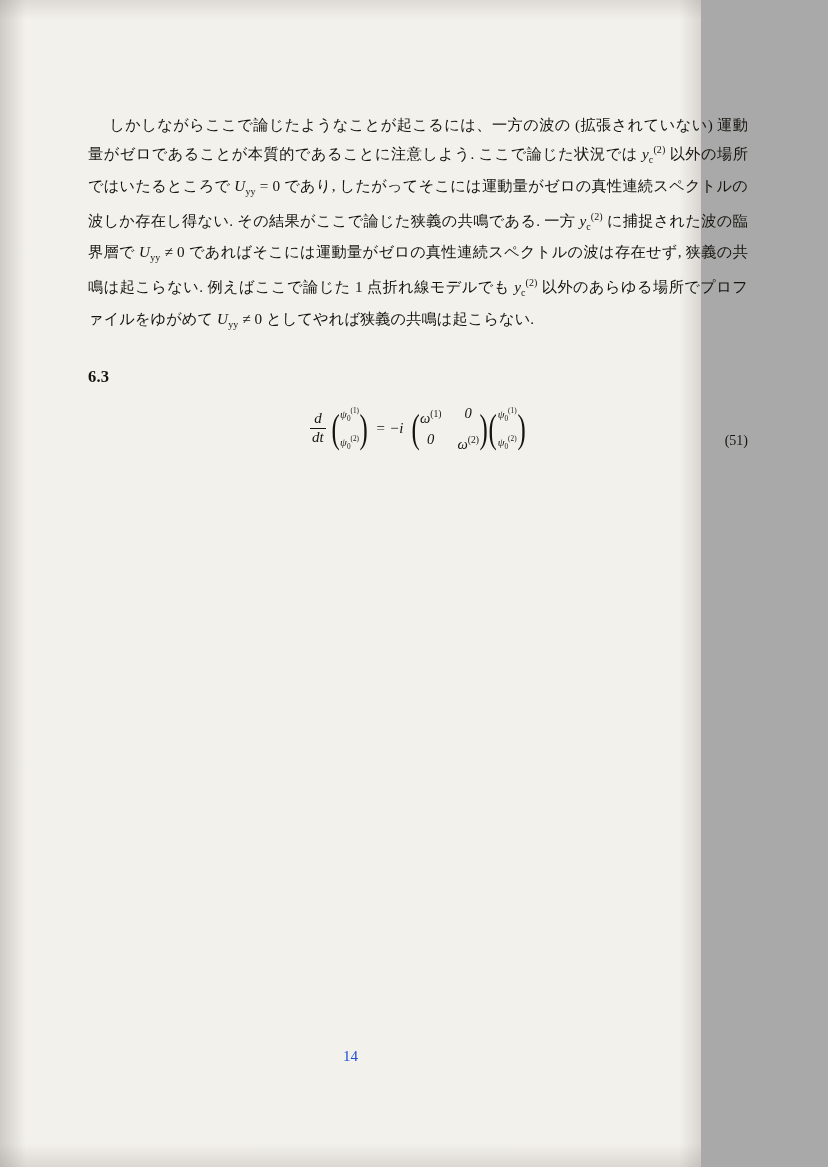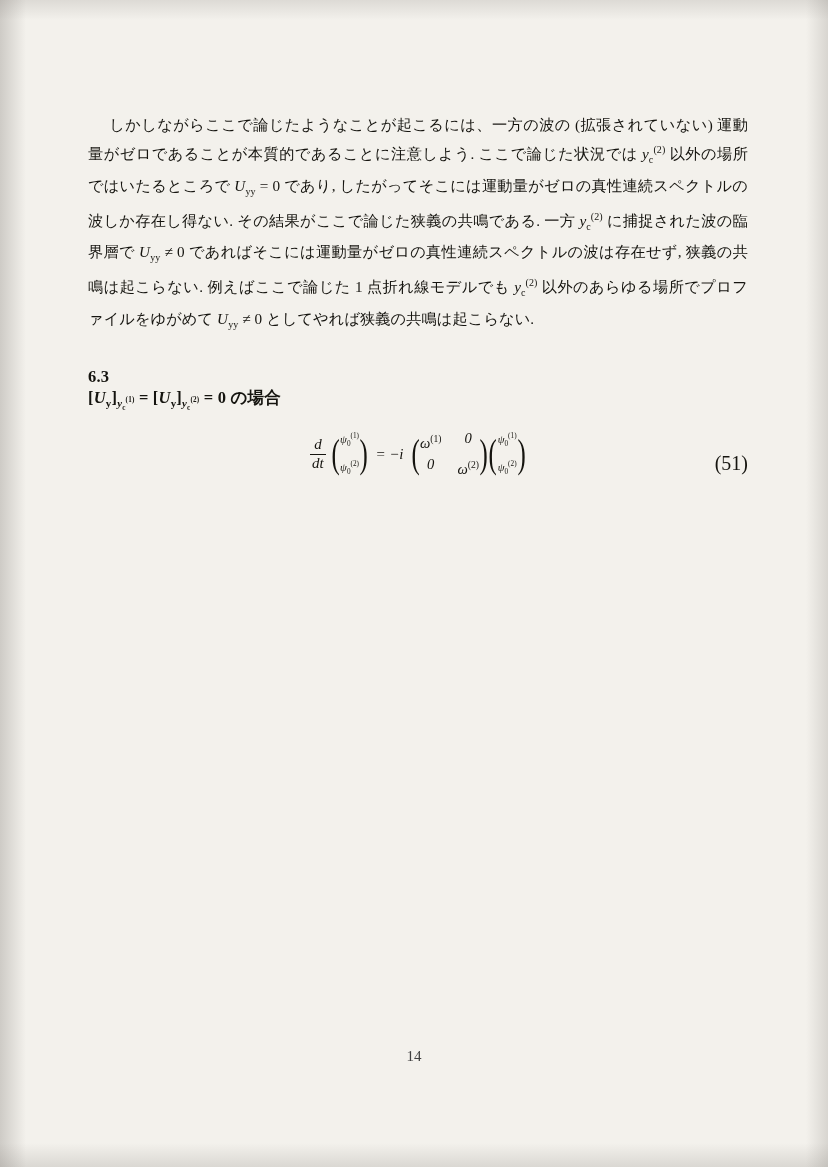--- a/index.html
+++ b/index.html
@@ -8,21 +8,21 @@
     background: #a9a9a9;
   }
   body {
     width: 828px;
     height: 1167px;
     overflow: hidden;
     font-family: "Liberation Serif", serif;
   }
   .page {
     position: relative;
-    width: 828px;
+    width: 701px;
     height: 1167px;
     background: #f3f1ec;
     box-sizing: border-box;
   }
   
   .page::before {
     content: "";
     position: absolute;
     left: 0; top: 0; right: 0; bottom: 0;
     pointer-events: none;
@@ -78,22 +78,22 @@
     left: 0; right: 0;
     top: 0;
     display: flex;
     justify-content: center;
     align-items: center;
     font-family: "Liberation Serif", serif;
   }
   .eqnum {
     position: absolute;
     right: 0;
-    top: 26px;
-    font-size: 20px;
+    top: 32px;
+    font-size: 14px;
   }
   .frac {
     display: inline-flex;
     flex-direction: column;
     align-items: center;
     vertical-align: middle;
     font-style: italic;
     font-size: 15px;
     line-height: 1.05;
     margin-right: 5px;
@@ -136,40 +136,36 @@
   sub.t { font-size: 0.66em; font-style: normal; }
   sup.t { font-size: 0.66em; font-style: normal; }
   i.v { font-style: italic; }
 
   .pagenum {
     position: absolute;
     left: 0; right: 0;
     top: 1048px;
     text-align: center;
     font-size: 15px;
-    color: #404040;
+    color: #1d4ed8;
   }
   .nowrap { white-space: nowrap; }
 </style>
 </head>
 <body>
 
 <div class="page">
   <div class="content">
 
     <p class="para indent">
       しかしながらここで論じたようなことが起こるには、一方の波の (拡張されていない) 運動量がゼロであることが本質的であることに注意しよう. ここで論じた状況では <span class="nowrap"><i class="v">y</i><sub class="t">c</sub><sup class="t">(2)</sup></span> 以外の場所ではいたるところで <span class="nowrap"><i class="v">U<sub class="t">yy</sub></i> = 0</span> であり, したがってそこには運動量がゼロの真性連続スペクトルの波しか存在し得ない. その結果がここで論じた狭義の共鳴である. 一方 <span class="nowrap"><i class="v">y</i><sub class="t">c</sub><sup class="t">(2)</sup></span> に捕捉された波の臨界層で <span class="nowrap"><i class="v">U<sub class="t">yy</sub></i> ≠ 0</span> であればそこには運動量がゼロの真性連続スペクトルの波は存在せず, 狭義の共鳴は起こらない. 例えばここで論じた 1 点折れ線モデルでも <span class="nowrap"><i class="v">y</i><sub class="t">c</sub><sup class="t">(2)</sup></span> 以外のあらゆる場所でプロファイルをゆがめて <span class="nowrap"><i class="v">U<sub class="t">yy</sub></i> ≠ 0</span> としてやれば狭義の共鳴は起こらない.
     </p>
 
     <div class="sec-head">
       <span class="sec-num">6.3</span>
-      <span class="sec-title">
-        <span class="nowrap">[<i class="v">U<sub class="t">y</sub></i>]<sub class="t"><i class="v">y</i><sub class="t">c</sub><sup class="t">(1)</sup></sub> = [<i class="v">U<sub class="t">y</sub></i>]<sub class="t"><i class="v">y</i><sub class="t">c</sub><sup class="t">(2)</sup></sub> = 0</span>
-        <span>の場合</span>
-      </span>
     </div>
 
 
     <div class="eqblock">
       <div class="eqbody">
         <span class="frac">
           <span class="num">d</span>
           <span class="bar"></span>
           <span class="den">dt</span>
         </span>

